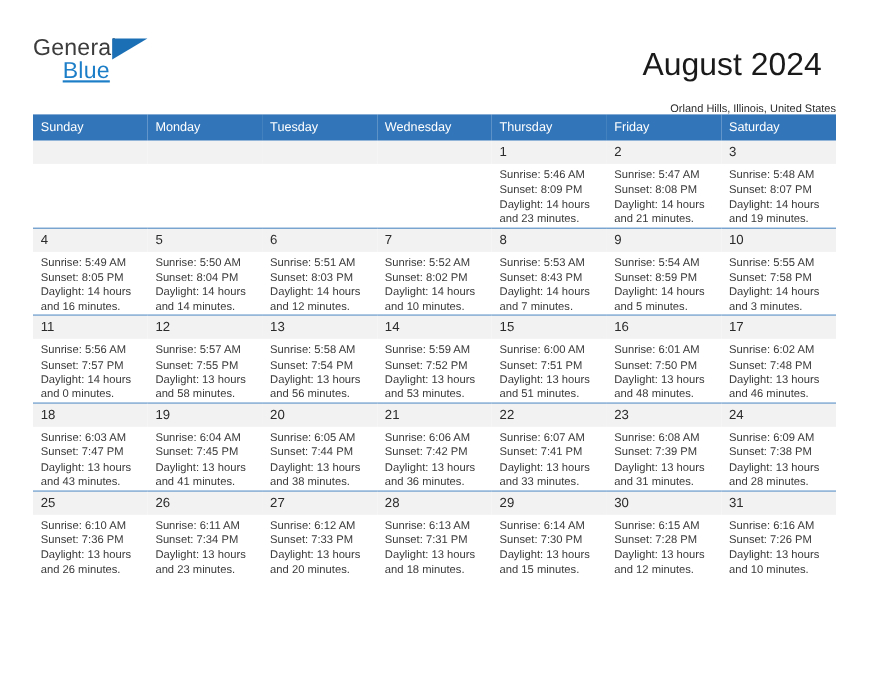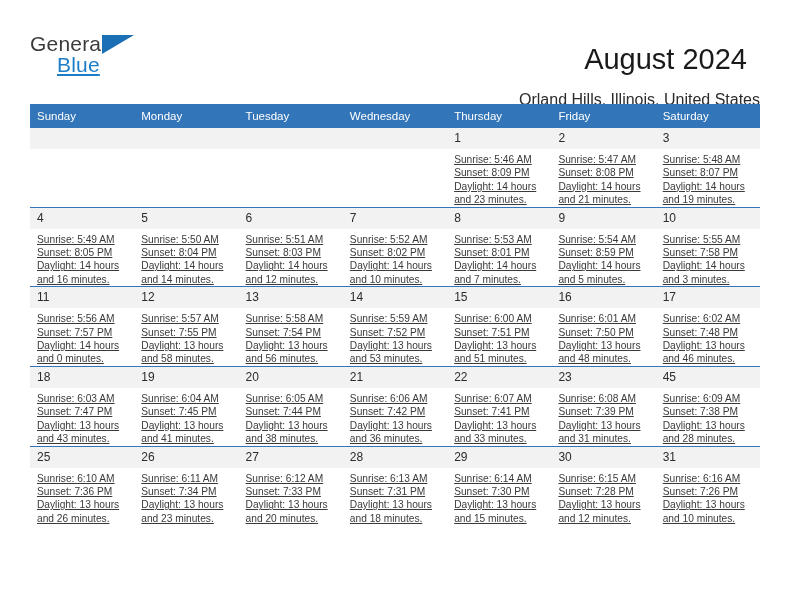--- a/index.html
+++ b/index.html
@@ -75,21 +75,21 @@
   }
   .cal-title {
     font-size: 29px;
     color: #1a1a1a;
     line-height: 36px;
     white-space: nowrap;
     font-weight: normal;
     margin: 13px;
   }
   .cal-subtitle {
-    font-size: 16px;
+    font-size: 10px;
     color: #2b2b2b;
     line-height: 20px;
     margin-top: 10px;
     white-space: nowrap;
   }
 
   
   .calendar {
     position: absolute;
     left: 30px;
@@ -136,21 +136,20 @@
   td.empty .daynum {
     background: #f2f2f2;
     color: transparent;
   }
   .details {
     padding: 4px 6px 0 7px;
     font-size: 10.2px;
     line-height: 13.4px;
     color: #3a3a3a;
     white-space: pre-line;
-    text-decoration: underline;
   }
 </style>
 </head>
 <body>
 
 <div class="page">
 
   <div class="topbar">
 
     <div class="brand">
@@ -268,21 +267,21 @@
               <div class="details">Sunrise: 5:52 AM
 Sunset: 8:02 PM
 Daylight: 14 hours
 and 10 minutes.</div>
             </div>
           </td>
         <td>
             <div class="cell-inner">
               <div class="daynum">8</div>
               <div class="details">Sunrise: 5:53 AM
-Sunset: 8:01 PM
+Sunset: 8:43 PM
 Daylight: 14 hours
 and 7 minutes.</div>
             </div>
           </td>
         <td>
             <div class="cell-inner">
               <div class="daynum">9</div>
               <div class="details">Sunrise: 5:54 AM
 Sunset: 8:59 PM
 Daylight: 14 hours
@@ -416,21 +415,21 @@
             <div class="cell-inner">
               <div class="daynum">23</div>
               <div class="details">Sunrise: 6:08 AM
 Sunset: 7:39 PM
 Daylight: 13 hours
 and 31 minutes.</div>
             </div>
           </td>
         <td>
             <div class="cell-inner">
-              <div class="daynum">45</div>
+              <div class="daynum">24</div>
               <div class="details">Sunrise: 6:09 AM
 Sunset: 7:38 PM
 Daylight: 13 hours
 and 28 minutes.</div>
             </div>
           </td>
       </tr>
 
       <tr>
         <td>

